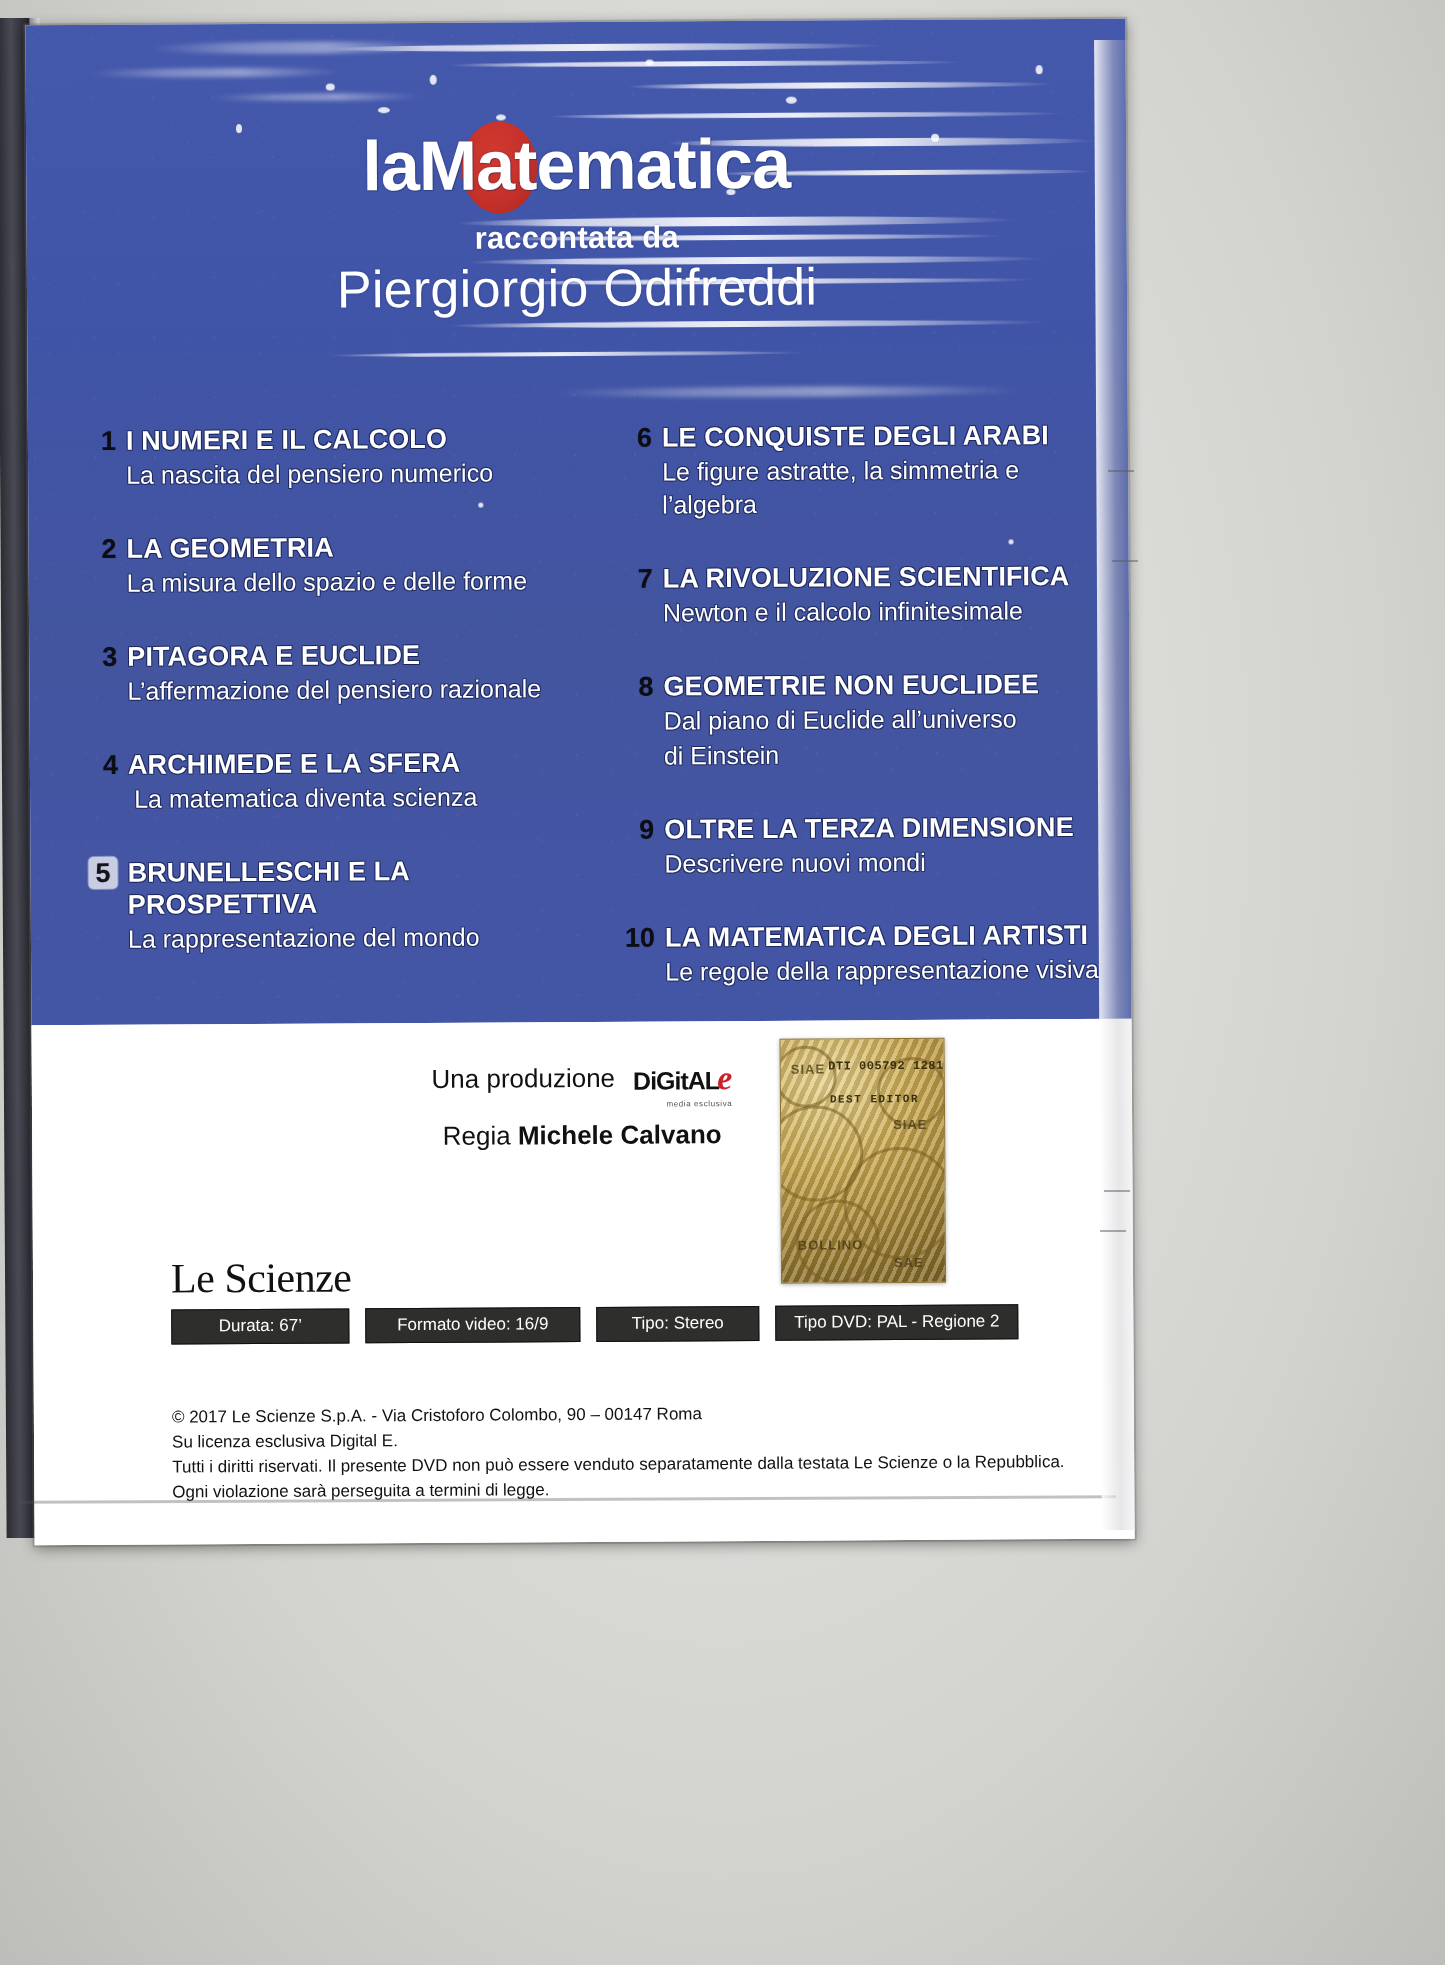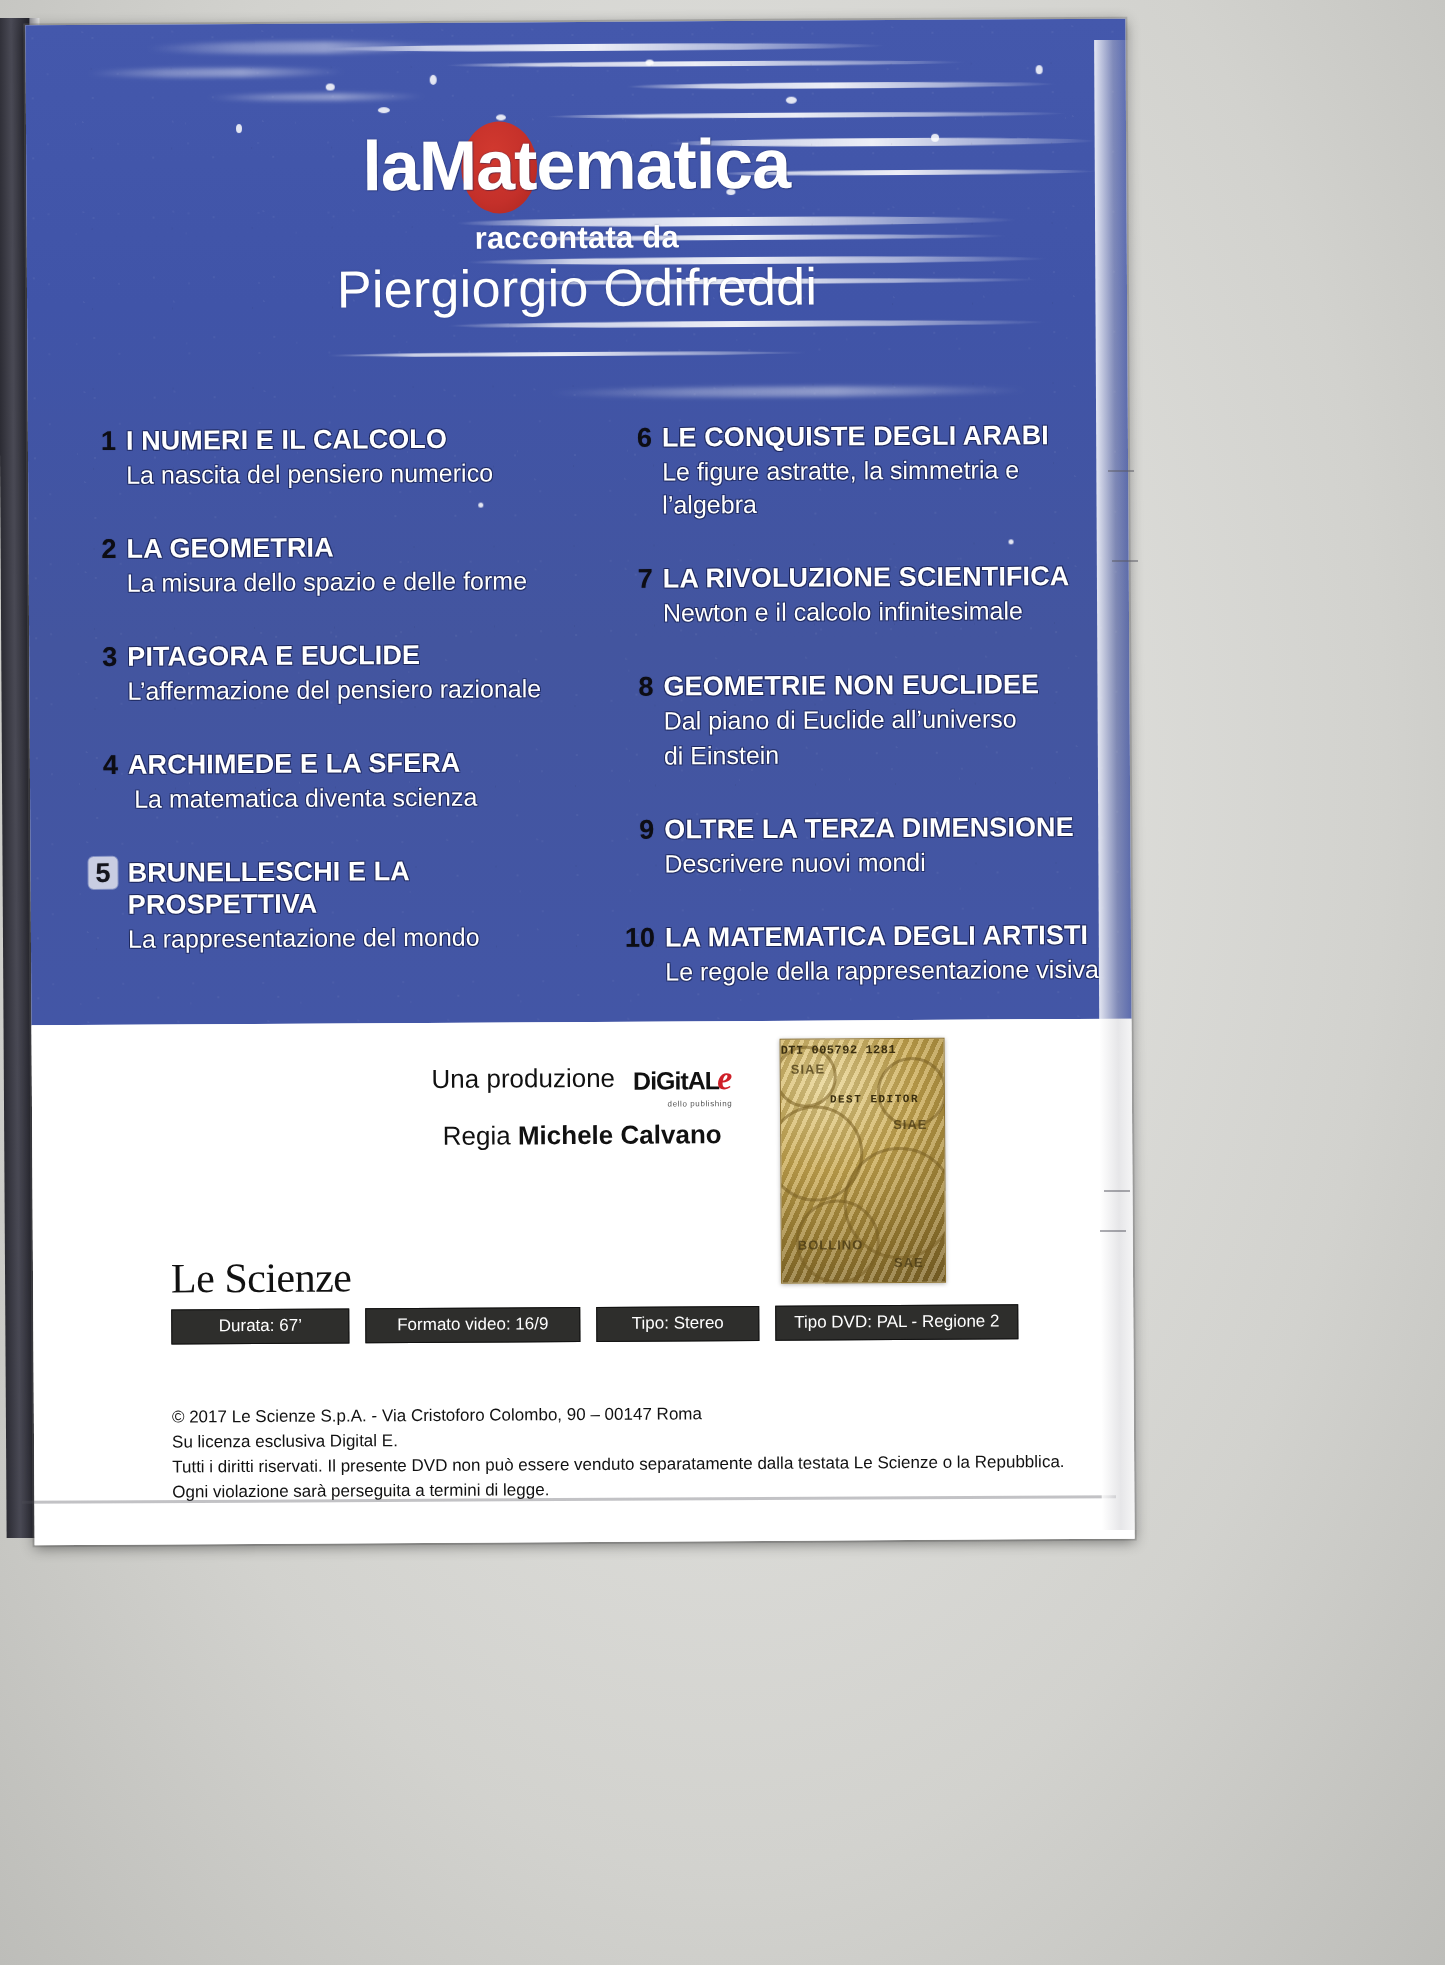--- a/index.html
+++ b/index.html
@@ -279,22 +279,22 @@
     overflow: hidden;
     box-shadow: 0 1px 4px rgba(0,0,0,.3);
   }
   .siae-ring {
     position: absolute;
     border: 3px solid rgba(120,95,35,.55);
     border-radius: 50%;
   }
   #siae-code {
     position: absolute;
-    top: 4px; left: 0; right: 0;
-    text-align: left;
+    top: 20px; left: 0; right: 0;
+    text-align: right;
     font-family: "Liberation Mono", monospace;
     font-size: 12px;
     font-weight: bold;
     color: #3b2f10;
     letter-spacing: .5px;
   }
   #siae-dest {
     position: absolute;
     top: 54px; left: 0; right: 0;
     text-align: center;
@@ -512,21 +512,21 @@
     </div>
   </div>
 
   <div id="white-panel">
 
     <div id="production-block">
       <div id="production-line">
         <span>Una produzione</span>
         <span id="digitale-logo">
           <span id="digitale-word">DiGitAL</span><span id="digitale-e">e</span>
-          <span id="digitale-tagline">dello publishing</span>
+          <span id="digitale-tagline">media esclusiva</span>
         </span>
       </div>
       <div id="director-line">
         <span>Regia</span>
         <span id="director-name">Michele Calvano</span>
       </div>
     </div>
 
     <div id="siae-sticker">
       <div class="siae-ring" style="left:-14px; top:66px;  width:96px;  height:96px;"></div>

